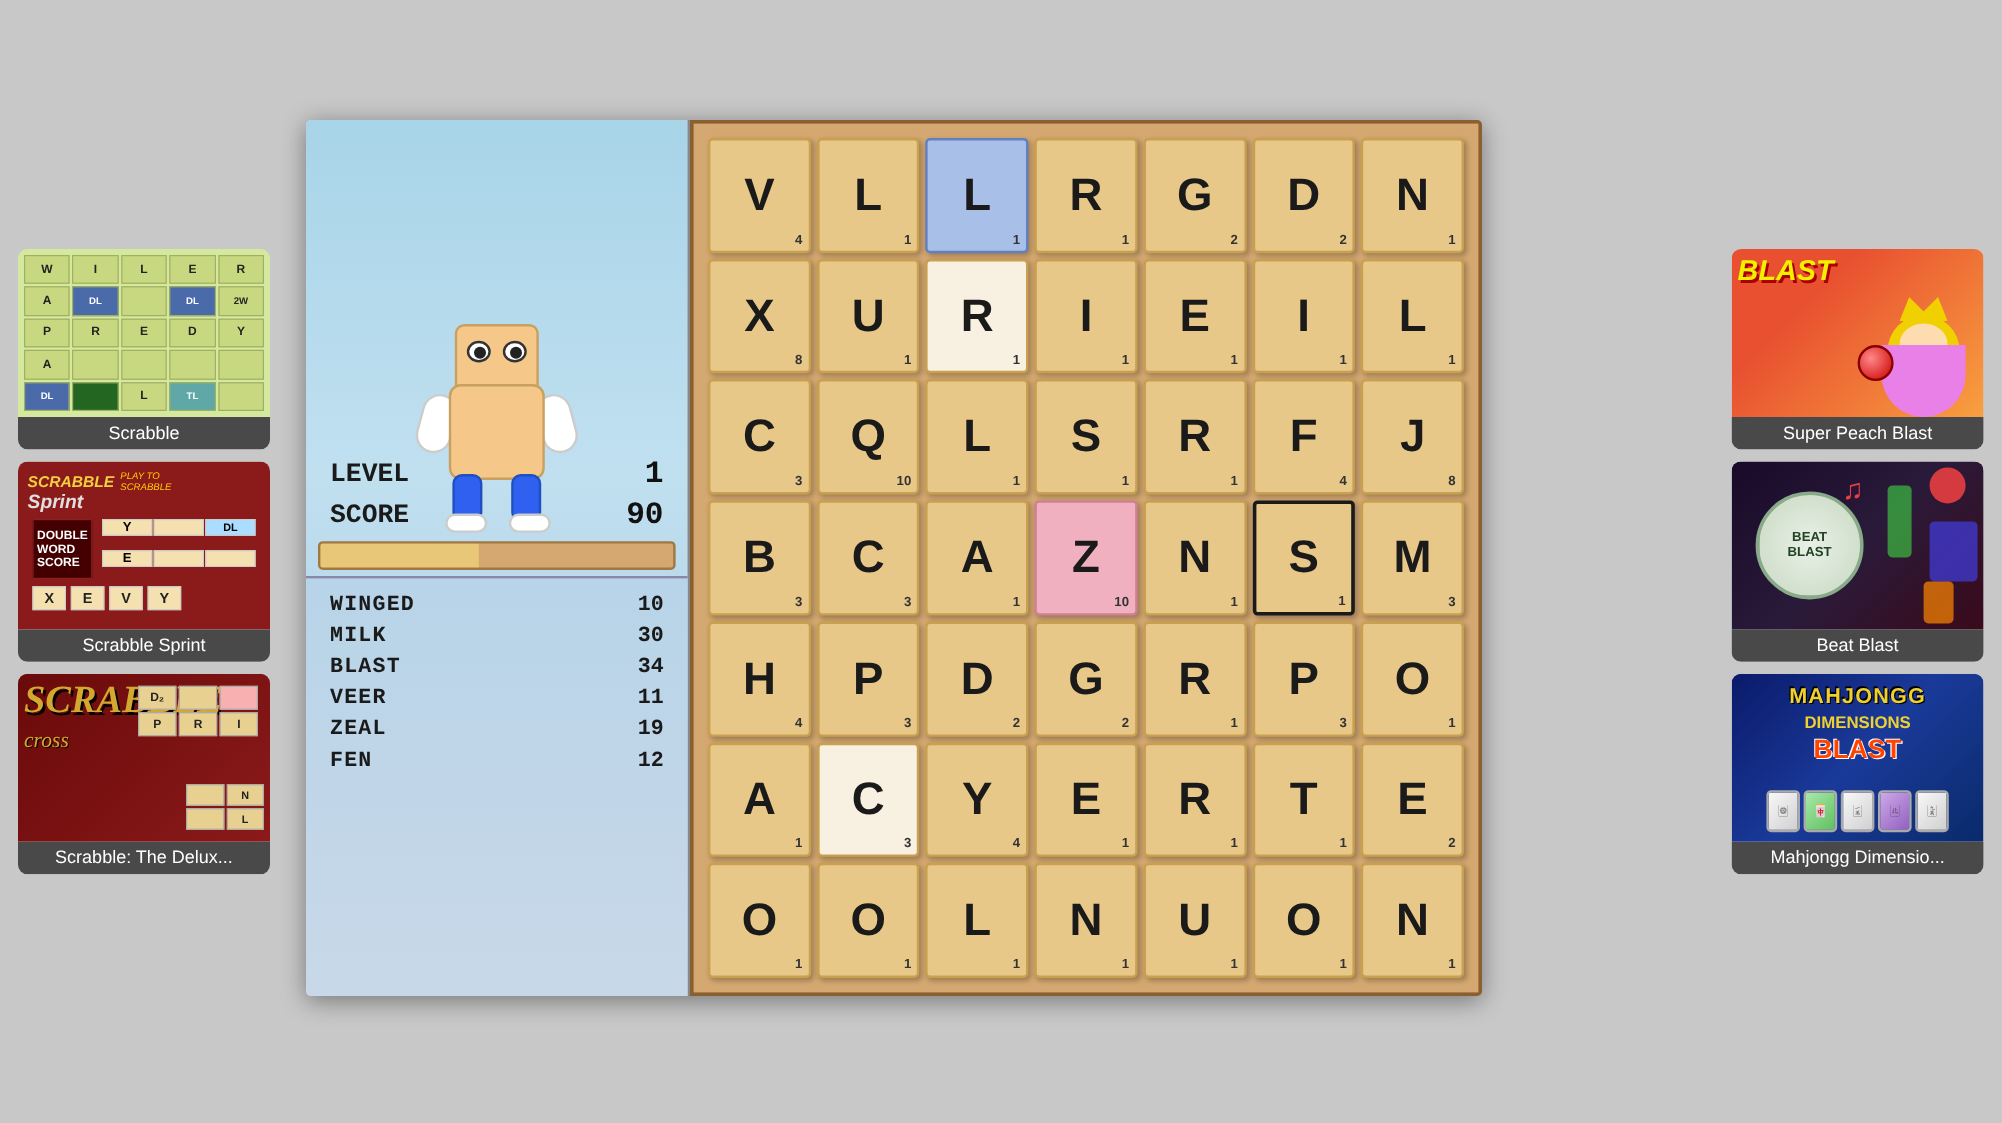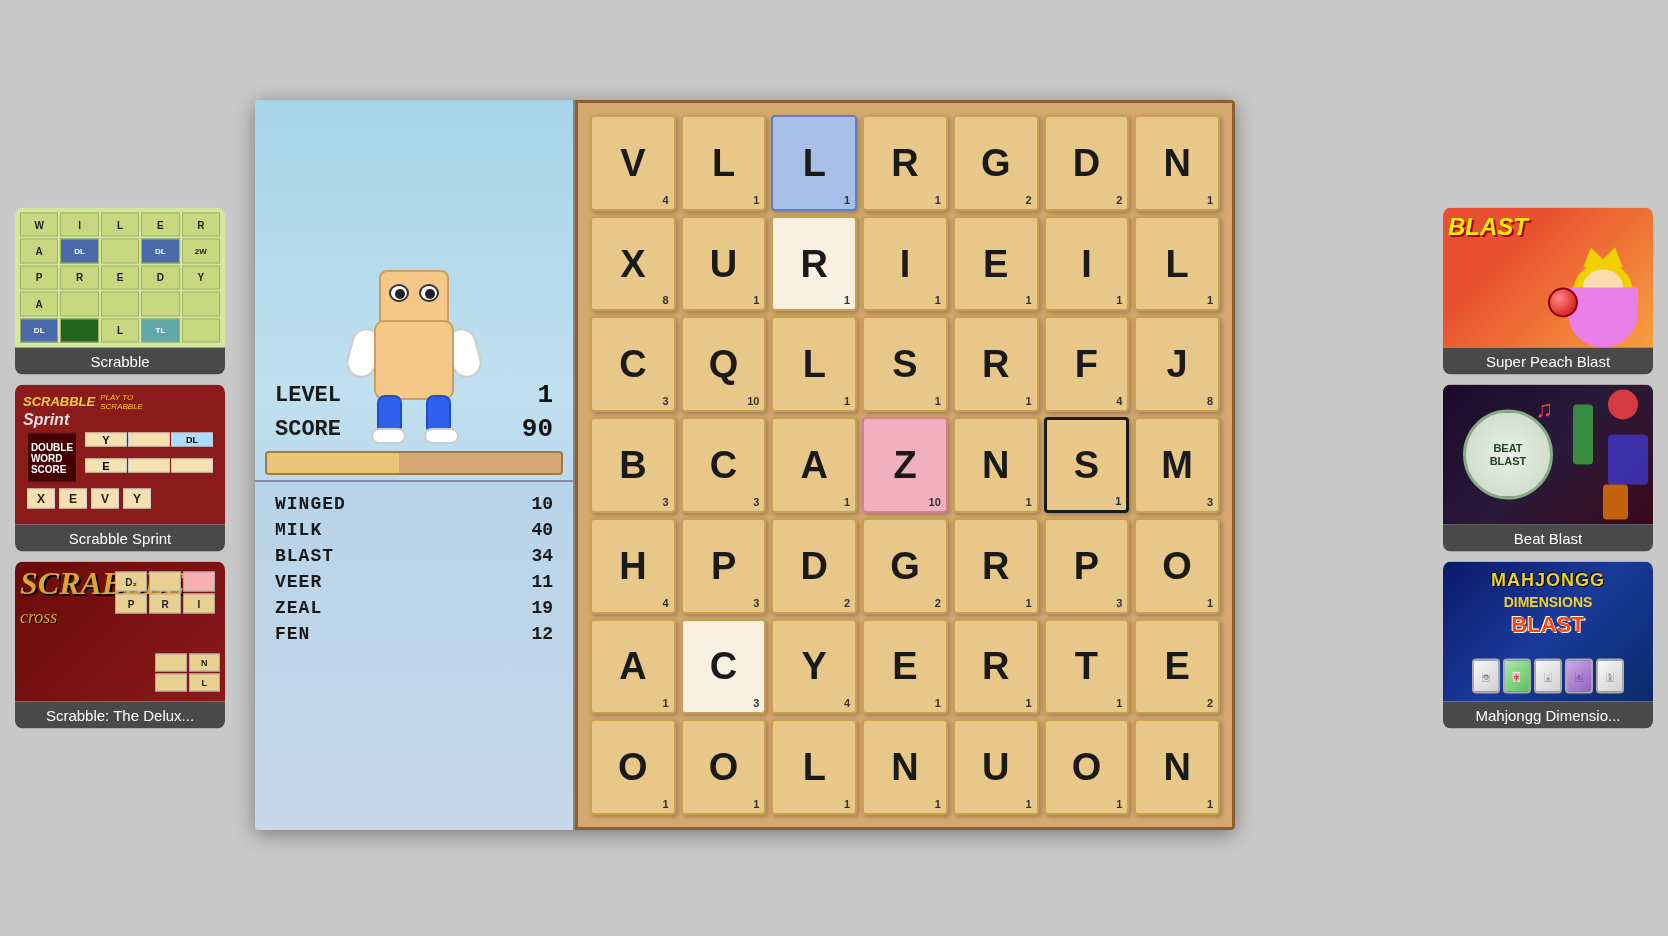--- a/index.html
+++ b/index.html
@@ -718,21 +718,21 @@
       </div>
 
       <div class="word-list-panel">
 
       <div class="word-row">
             <span class="word-text">WINGED</span>
             <span class="word-score">10</span>
           </div>
           <div class="word-row">
             <span class="word-text">MILK</span>
-            <span class="word-score">40</span>
+            <span class="word-score">30</span>
           </div>
           <div class="word-row">
             <span class="word-text">BLAST</span>
             <span class="word-score">34</span>
           </div>
           <div class="word-row">
             <span class="word-text">VEER</span>
             <span class="word-score">11</span>
           </div>
           <div class="word-row">

